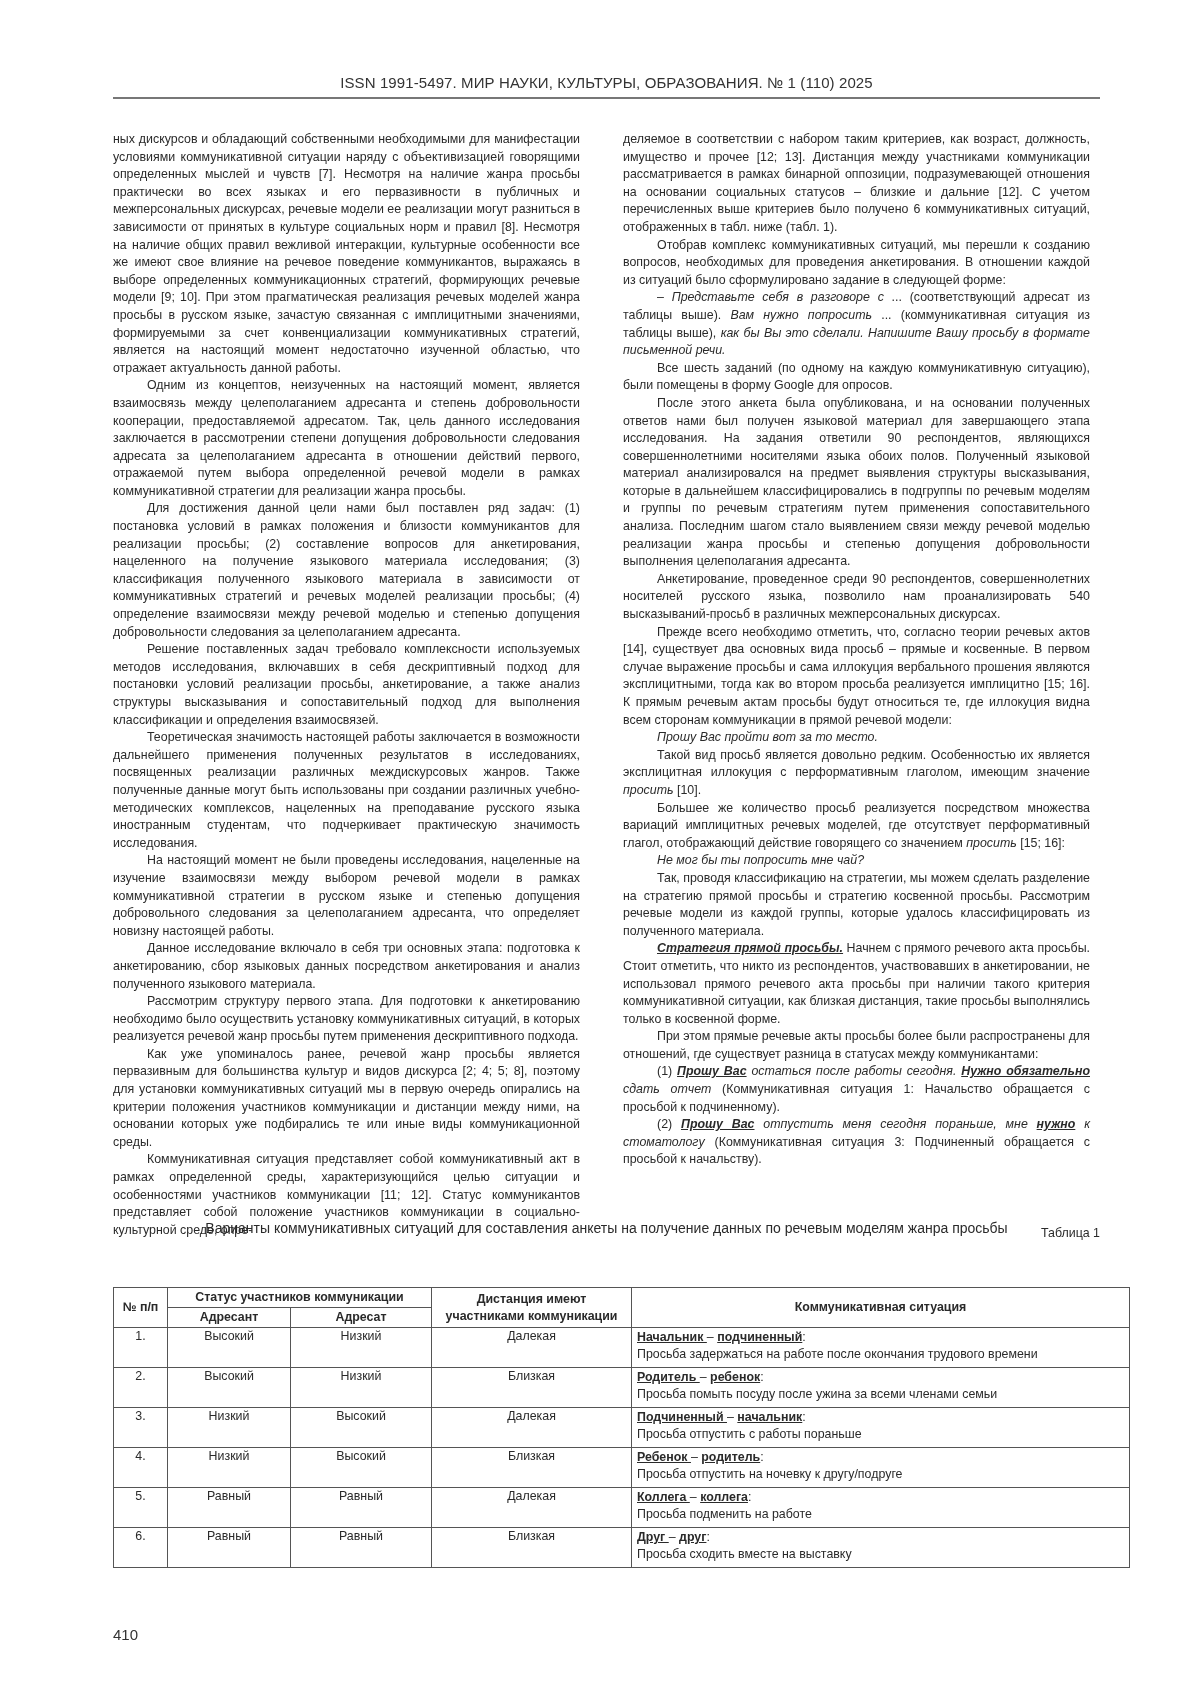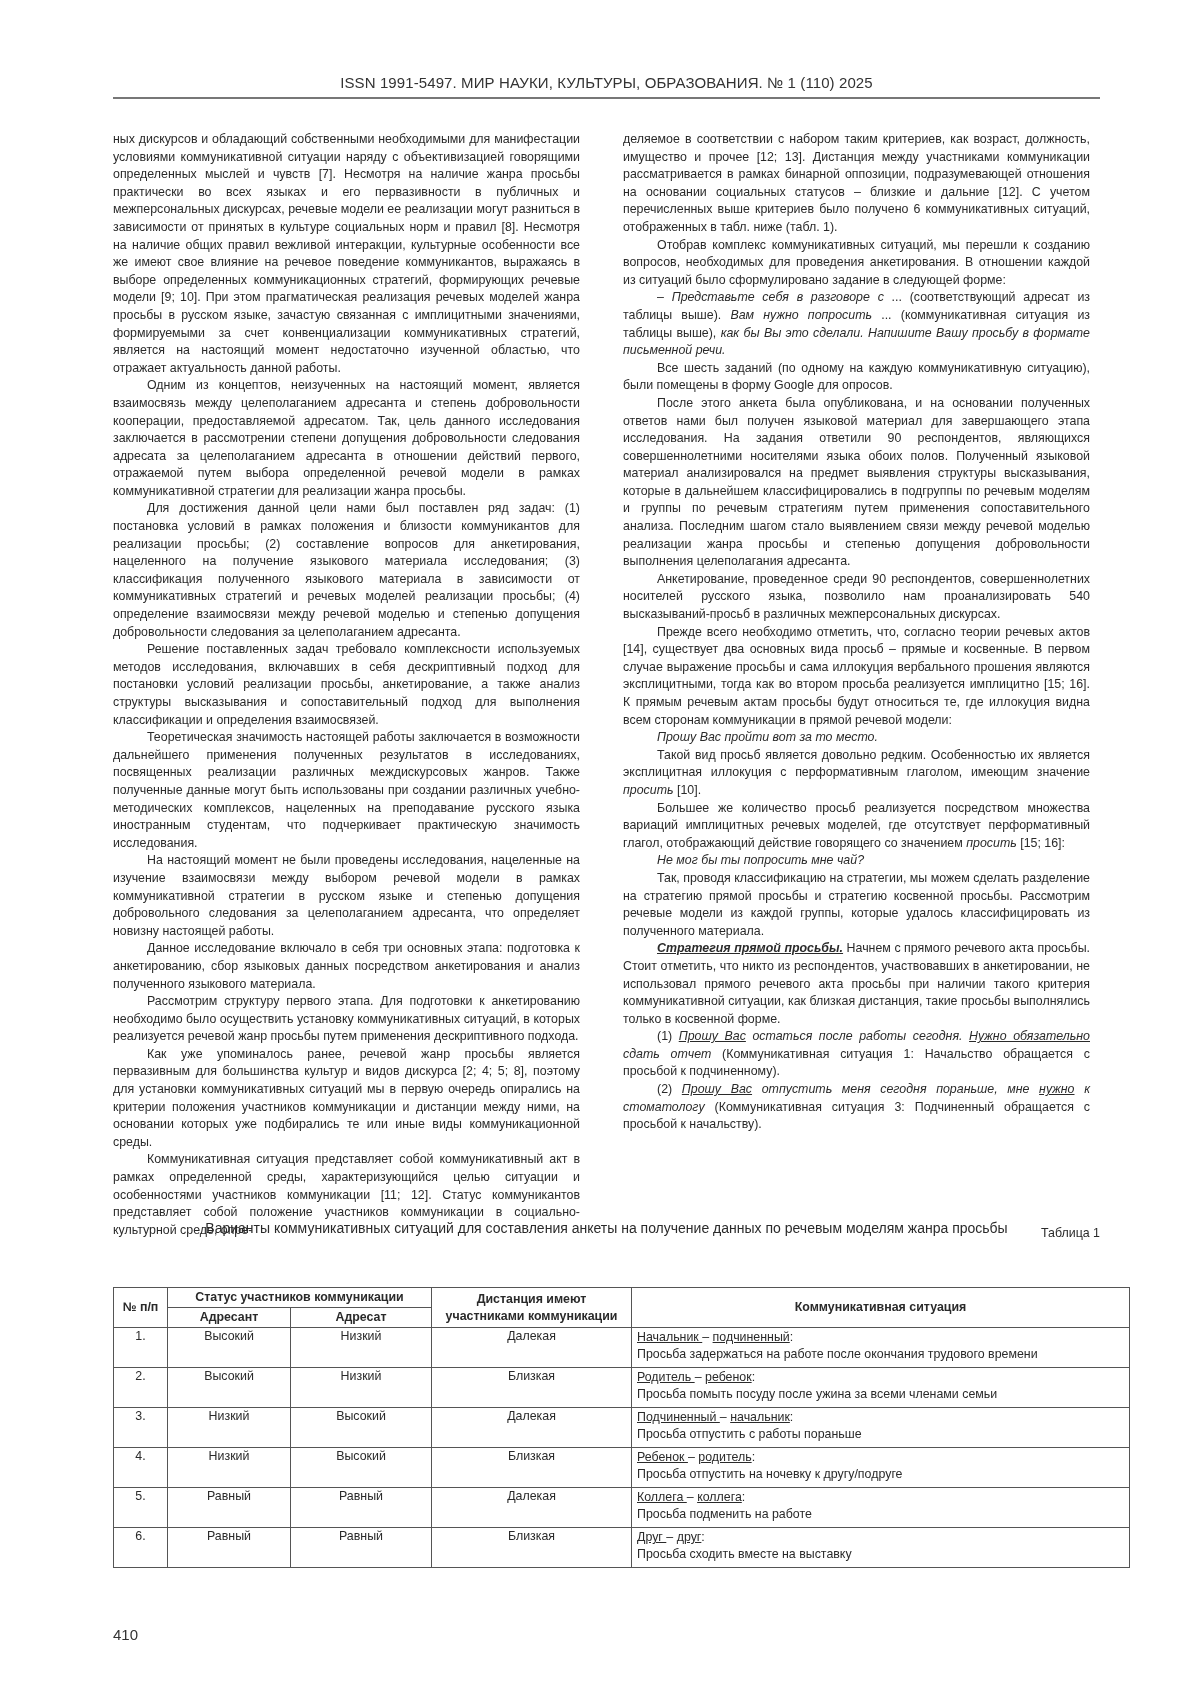--- a/index.html
+++ b/index.html
@@ -9,21 +9,21 @@
             font-size: 15px; letter-spacing: 0.1px; color: #333; }
   .header-rule { position: absolute; left: 113px; top: 97px; width: 987px; height: 2px; background: #777; }
   .col { position: absolute; top: 131px; width: 467px; font-size: 12.4px; line-height: 17.6px;
          text-align: justify; color: #2a2a2a; }
   .col.left { left: 113px; }
   .col.right { left: 623px; }
   .col p { margin: 0; text-indent: 0; }
   .col p.ind { text-indent: 34px; }
   .col p.item { text-indent: 34px; }
   .i { font-style: italic; }
-  .u { text-decoration: underline; }
+  .u { text-decoration: underline; font-weight: bold; }
   .bu { font-weight: bold; font-style: italic; text-decoration: underline; }
   .table-label { position: absolute; left: 113px; top: 1226px; width: 987px; text-align: right;
                  font-size: 12.4px; color: #2a2a2a; }
   .table-caption { position: absolute; left: 113px; top: 1220px; width: 987px; text-align: center;
                    font-size: 14px; color: #2a2a2a; }
   table.data { position: absolute; left: 113px; top: 1287px; width: 1017px; border-collapse: collapse;
                font-size: 12.4px; color: #2a2a2a; }
   table.data th, table.data td { border: 1.5px solid #555; padding: 1px 5px; vertical-align: top; }
   table.data th { font-weight: bold; text-align: center; vertical-align: middle; line-height: 17px; }
   table.data td.c { text-align: center; }
@@ -57,20 +57,21 @@
   <p class="ind">Все шесть заданий (по одному на каждую коммуникативную ситуацию), были помещены в форму Google для опросов.</p>
   <p class="ind">После этого анкета была опубликована, и на основании полученных ответов нами был получен языковой материал для завершающего этапа исследования. На задания ответили 90 респондентов, являющихся совершеннолетними носителями языка обоих полов. Полученный языковой материал анализировался на предмет выявления структуры высказывания, которые в дальнейшем классифицировались в подгруппы по речевым моделям и группы по речевым стратегиям путем применения сопоставительного анализа. Последним шагом стало выявлением связи между речевой моделью реализации жанра просьбы и степенью допущения добровольности выполнения целеполагания адресанта.</p>
   <p class="ind">Анкетирование, проведенное среди 90 респондентов, совершеннолетних носителей русского языка, позволило нам проанализировать 540 высказываний-просьб в различных межперсональных дискурсах.</p>
   <p class="ind">Прежде всего необходимо отметить, что, согласно теории речевых актов [14], существует два основных вида просьб – прямые и косвенные. В первом случае выражение просьбы и сама иллокуция вербального прошения являются эксплицитными, тогда как во втором просьба реализуется имплицитно [15; 16]. К прямым речевым актам просьбы будут относиться те, где иллокуция видна всем сторонам коммуникации в прямой речевой модели:</p>
   <p class="ind i">Прошу Вас пройти вот за то место.</p>
   <p class="ind"><span>Такой вид просьб является довольно редким. Особенностью их является эксплицитная иллокуция с перформативным глаголом, имеющим значение </span><span class="i">просить</span><span> [10].</span></p>
   <p class="ind"><span>Большее же количество просьб реализуется посредством множества вариаций имплицитных речевых моделей, где отсутствует перформативный глагол, отображающий действие говорящего со значением </span><span class="i">просить</span><span> [15; 16]:</span></p>
   <p class="ind i">Не мог бы ты попросить мне чай?</p>
   <p class="ind">Так, проводя классификацию на стратегии, мы можем сделать разделение на стратегию прямой просьбы и стратегию косвенной просьбы. Рассмотрим речевые модели из каждой группы, которые удалось классифицировать из полученного материала.</p>
   <p class="ind"><span class="bu">Стратегия прямой просьбы.</span><span> Начнем с прямого речевого акта просьбы. Стоит отметить, что никто из респондентов, участвовавших в анкетировании, не использовал прямого речевого акта просьбы при наличии такого критерия коммуникативной ситуации, как близкая дистанция, такие просьбы выполнялись только в косвенной форме.</span></p>
+  <p class="ind">При этом прямые речевые акты просьбы более были распространены для отношений, где существует разница в статусах между коммуникантами:</p>
   <p class="item"><span>(1) </span><span class="i u">Прошу Вас</span><span class="i"> остаться после работы сегодня. </span><span class="i u">Нужно обязательно</span><span class="i"> сдать отчет</span><span> (Коммуникативная ситуация 1: Начальство обращается с просьбой к подчиненному).</span></p>
   <p class="item"><span>(2) </span><span class="i u">Прошу Вас</span><span class="i"> отпустить меня сегодня пораньше, мне </span><span class="i u">нужно</span><span class="i"> к стоматологу</span><span> (Коммуникативная ситуация 3: Подчиненный обращается с просьбой к начальству).</span></p>
 </div>
 
 <div class="table-label">Таблица 1</div>
 <div class="table-caption">Варианты коммуникативных ситуаций для составления анкеты на получение данных по речевым моделям жанра просьбы</div>
 
 <table class="data">
   <colgroup>
     <col style="width:54px">

